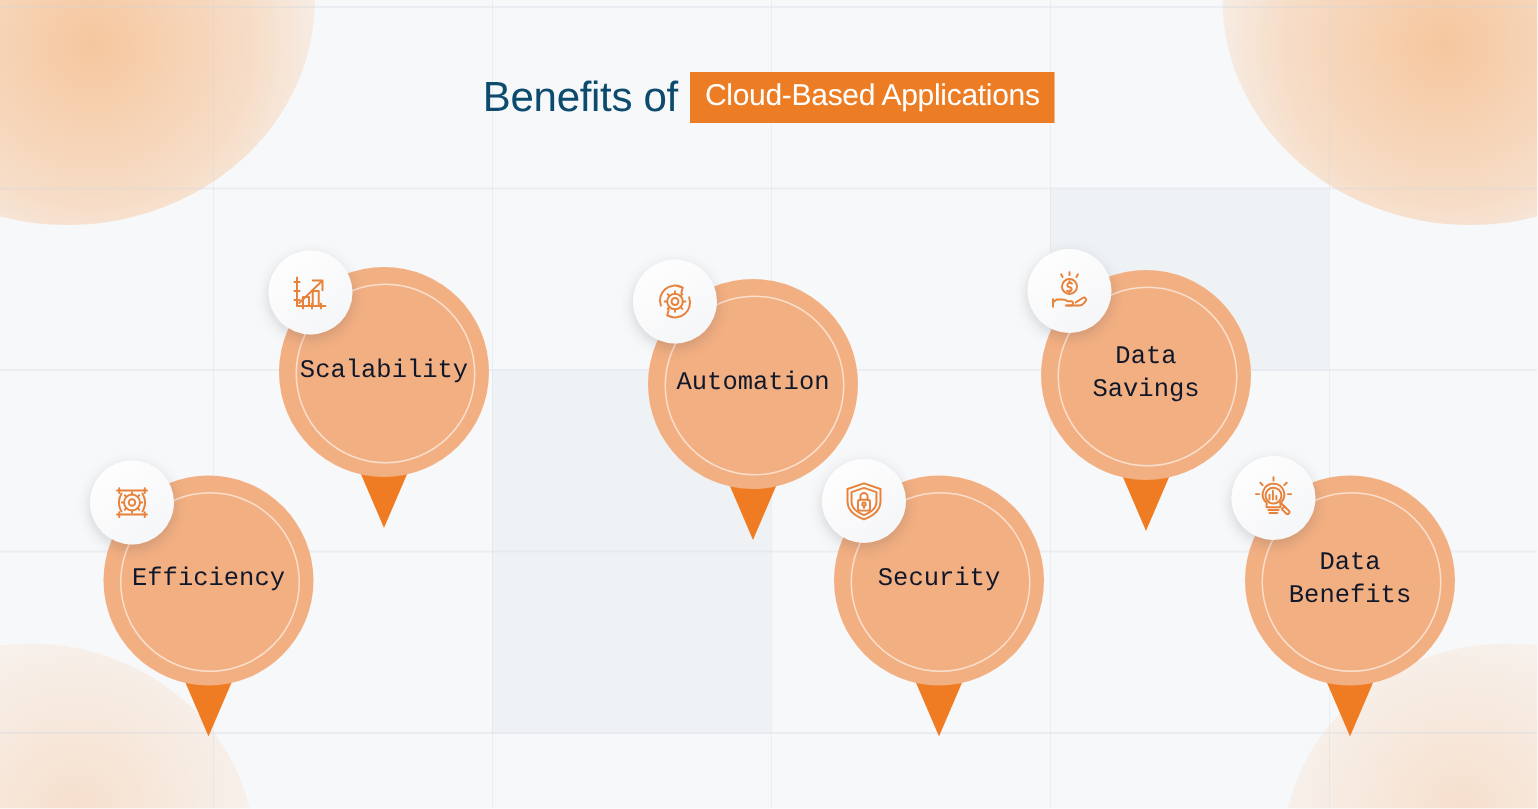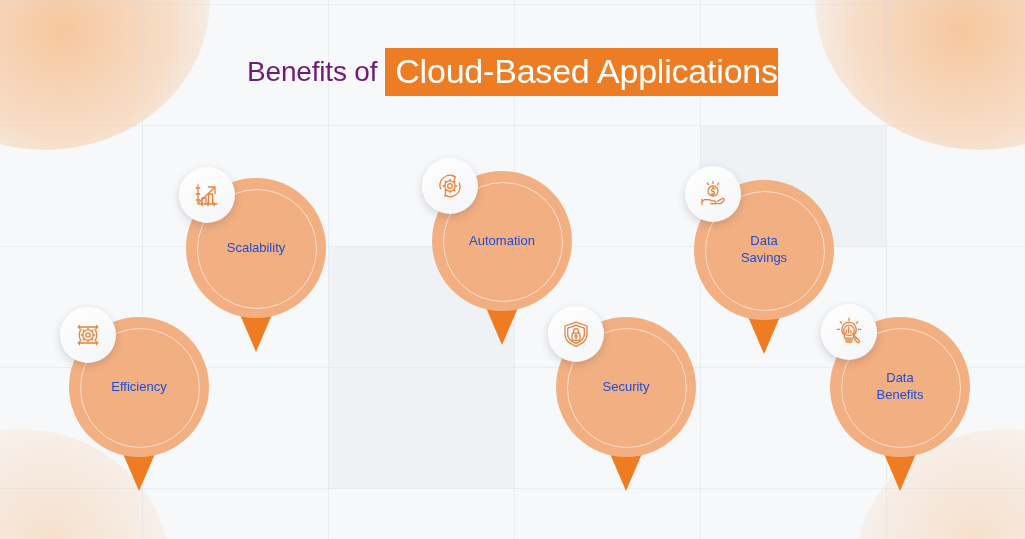--- a/index.html
+++ b/index.html
@@ -61,30 +61,30 @@
 
   
   #title-wrap {
     position:absolute;
     left:0; right:0; top:48px;
     text-align:center;
     white-space:nowrap;
   }
   .title-plain {
     font-size:28px;
-    color:#701a75;
+    color:#0c4a6e;
     letter-spacing:-0.2px;
     vertical-align:middle;
   }
   .title-hl {
     display:inline-block;
-    font-size:34px;
+    font-size:20px;
     color:#ffffff;
     background:#ed7d24;
-    padding:6px 0 8px 10px;
+    padding:6px 10px 8px 10px;
     margin-left:8px;
     letter-spacing:-0.2px;
     vertical-align:middle;
     line-height:1;
   }
 
   
   .node { position:absolute; }
 
   .bubble {
@@ -103,25 +103,26 @@
     position:absolute;
     left:11px; top:11px;
     width:118px; height:118px;
     border-radius:50%;
     border:1px solid rgba(255,255,255,0.6);
     pointer-events:none;
   }
   .bubble-label {
     position:relative;
     z-index:2;
-    font-size:13px;
+    font-size:17px;
     line-height:1.28;
-    color:#1d4ed8;
+    color:#0f172a;
     padding:0 10px;
     white-space:pre-line;
+    font-family:Liberation Mono, monospace;
   }
 
   .pointer {
     position:absolute;
     left:50%;
     top:132px;
     transform:translateX(-50%);
     width:0; height:0;
     border-left:18px solid transparent;
     border-right:18px solid transparent;
@@ -188,21 +189,21 @@
         <path d="M5.3 9 L8.7 9 M5.3 15 L8.7 15 M5.3 21 L8.7 21"></path>
         <path d="M11 26.7 L11 23.3 M17 26.7 L17 23.3 M23 26.7 L23 23.3"></path>
         <path d="M11 25 L11 19 L15 19 L15 25 M17.5 25 L17.5 15 L21.5 15 L21.5 25"></path>
         <path d="M8.5 23 L23.5 8.5"></path>
         <path d="M17.5 8 L24 8 L24 14.5"></path>
       </svg>
     </div>
   </div>
 
 
-  <div class="node" style="left:432px;top:171px;width:140px;height:174px;">
+  <div class="node" style="left:432px;top:186px;width:140px;height:174px;">
     <div class="pointer"></div>
     <div class="bubble">
       <div class="bubble-label">Automation</div>
     </div>
     <div class="badge" style="left:-10px;top:-13px;">
       <svg width="32" height="32" viewBox="0 0 32 32" fill="none" stroke="#e8823a" stroke-width="1.3" stroke-linecap="round" stroke-linejoin="round">
         <circle cx="16" cy="16" r="5.2"></circle>
         <circle cx="16" cy="16" r="2.3"></circle>
         <path d="M16 10.8 L16 9.1 M16 21.2 L16 22.9 M10.8 16 L9.1 16 M21.2 16 L22.9 16 M12.3 12.3 L11.1 11.1 M19.7 19.7 L20.9 20.9 M19.7 12.3 L20.9 11.1 M12.3 19.7 L11.1 20.9"></path>
         <path d="M6.6 18.8 A10 10 0 0 1 20.6 6.5"></path>

